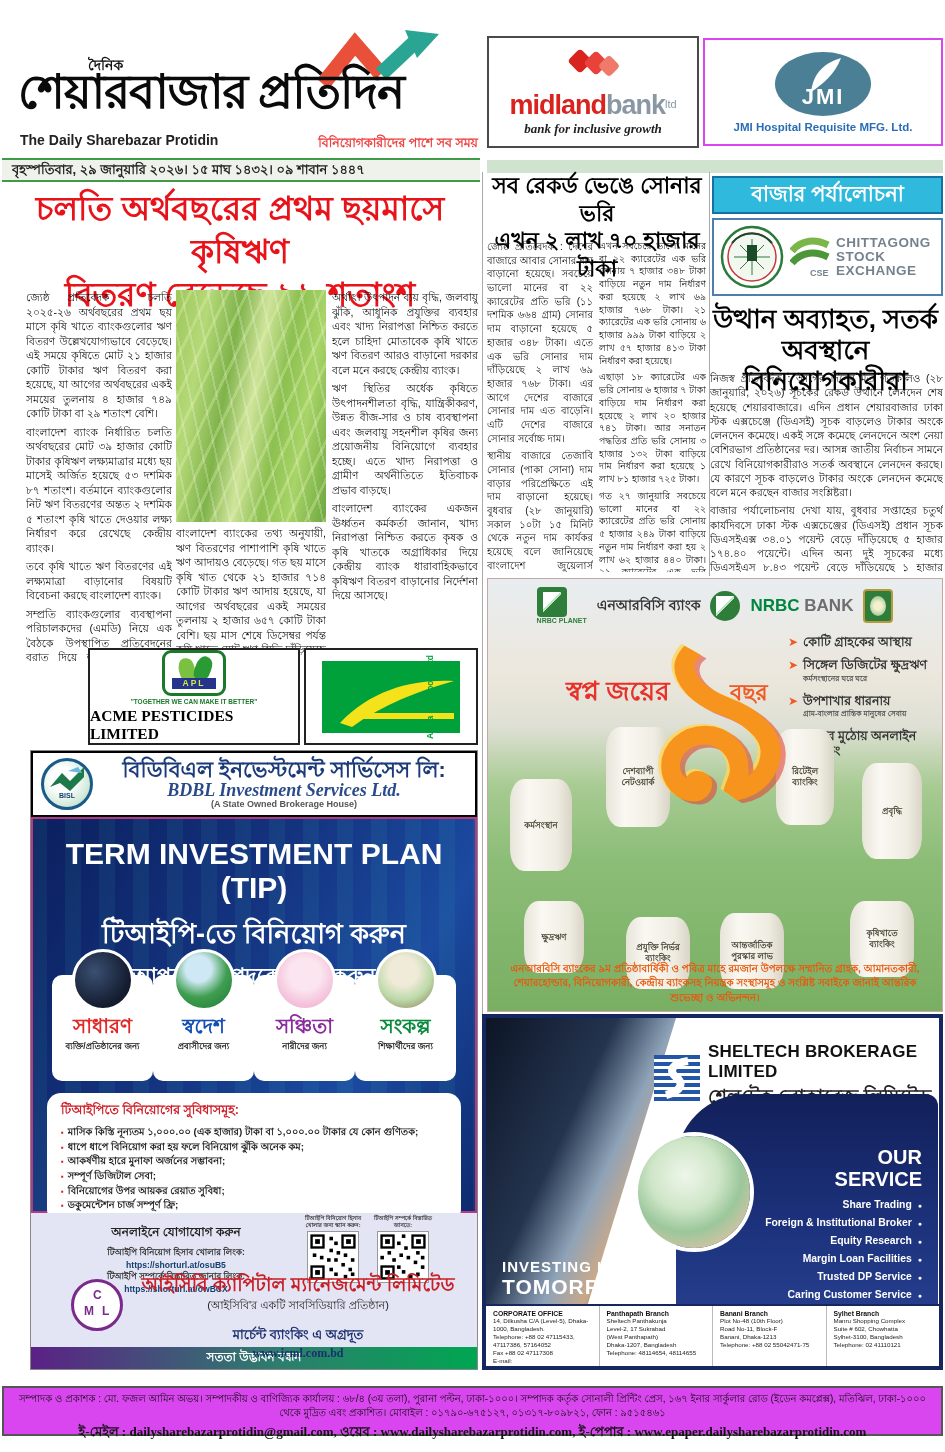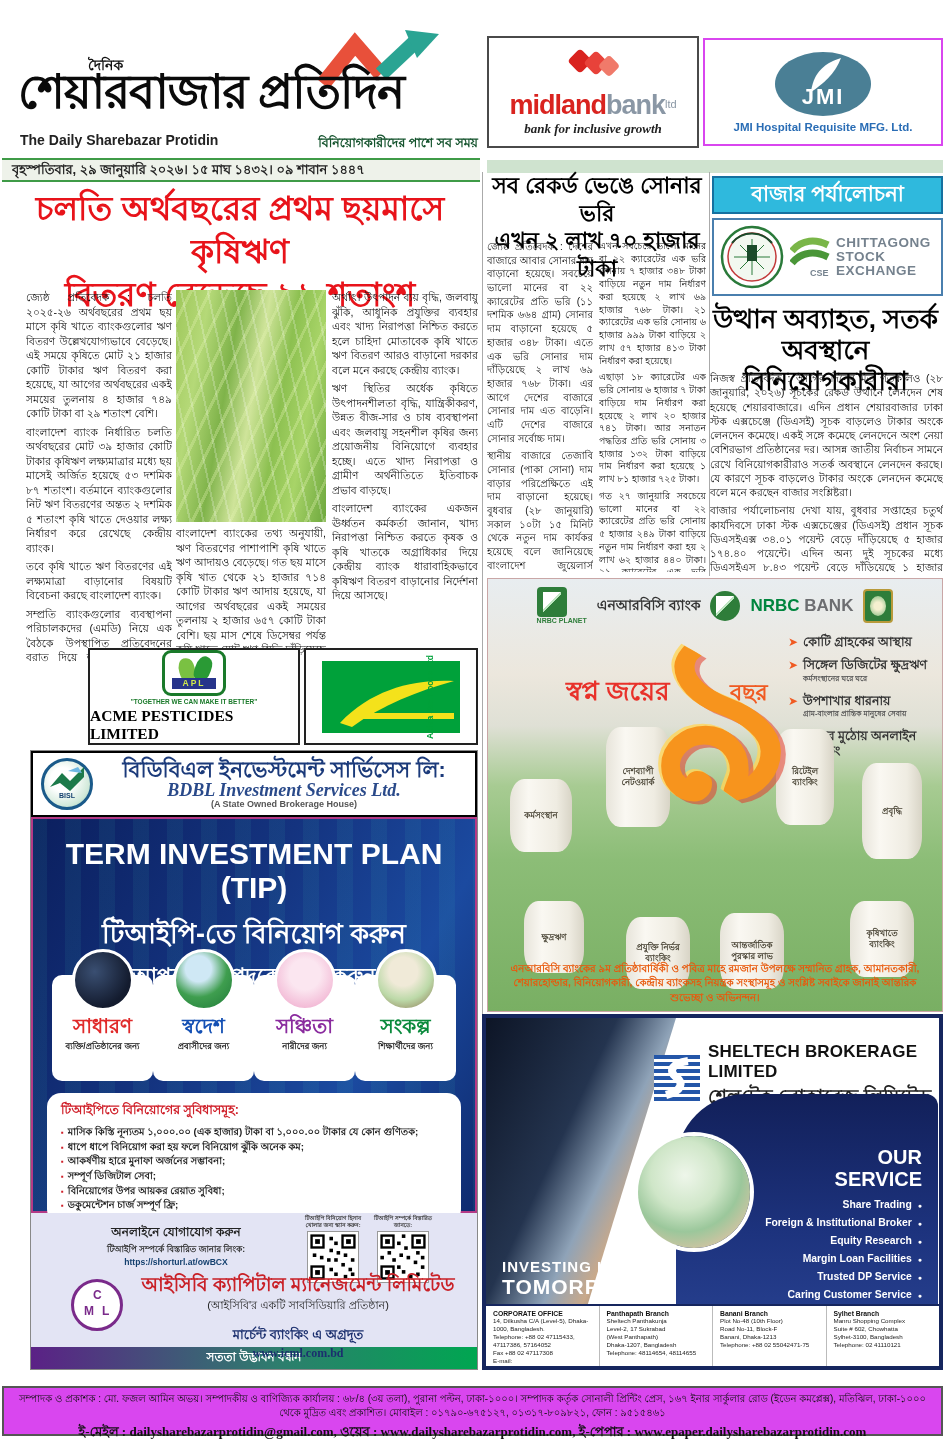--- a/index.html
+++ b/index.html
@@ -4,21 +4,21 @@
 <style>
   * { margin:0; padding:0; box-sizing:border-box; }
   body { background:#777; font-family:"Liberation Sans","DejaVu Sans",sans-serif; }
   .page { position:relative; width:945px; height:1452px; margin:0 auto; background:#fff; overflow:hidden; }
   .abs { position:absolute; }
 
   
   .dainik { font-size:14px; font-weight:bold; color:#111; }
   .mast-title { font-size:47px; font-weight:800; color:#0a0a0a; letter-spacing:-1px; line-height:1.05; font-family:"Liberation Serif","DejaVu Serif",serif; }
   .mast-sub-en { font-size:14px; font-weight:bold; color:#222; }
-  .mast-tagline { font-size:12.5px; font-weight:bold; color:#14532d; }
+  .mast-tagline { font-size:12.5px; font-weight:bold; color:#ef4444; }
   .ad-box { border:2px solid #4a4a4a; background:#fff; display:flex; flex-direction:column; align-items:center; justify-content:center; }
   .midland-word { font-size:27px; font-weight:800; letter-spacing:-1px; }
   .midland-red { color:#d9231f; } .midland-gray { color:#8a97a5; }
   .midland-ltd { font-size:11px; color:#8a97a5; vertical-align:super; }
   .midland-tag { font-family:"Liberation Serif","DejaVu Serif",serif; font-style:italic; font-weight:bold; font-size:13px; color:#222; }
   .jmi-box { border:2px solid #d946ef; }
   .jmi-oval { width:96px; height:64px; background:#4a7f95; border-radius:50%; display:flex; align-items:flex-end; justify-content:center; position:relative; overflow:hidden; }
   .jmi-text { color:#fff; font-weight:800; font-size:22px; letter-spacing:2px; margin-bottom:6px; }
   .jmi-caption { color:#2a6db5; font-weight:bold; font-size:11.5px; margin-top:5px; }
 
@@ -327,20 +327,21 @@
         <div class="benefit"><span class="sq">▪</span><span>আকর্ষণীয় হারে মুনাফা অর্জনের সম্ভাবনা;</span></div>
         <div class="benefit"><span class="sq">▪</span><span>সম্পূর্ণ ডিজিটাল সেবা;</span></div>
         <div class="benefit"><span class="sq">▪</span><span>বিনিয়োগের উপর আয়কর রেয়াত সুবিধা;</span></div>
         <div class="benefit"><span class="sq">▪</span><span>ডকুমেন্টেশন চার্জ সম্পূর্ণ ফ্রি;</span></div>
       </div>
     </div>
 
     <div class="bdbl-lower">
       <div class="abs" style="left:26px; top:10px; width:238px; text-align:center;">
         <div class="online-title">অনলাইনে যোগাযোগ করুন</div>
+        <div class="online-link" style="margin-top:3px;"><span>টিআইপি বিনিয়োগ হিসাব খোলার লিংক:</span> <b>https://shorturl.at/osuB5</b></div>
         <div class="online-link"><span>টিআইপি সম্পর্কে বিস্তারিত জানার লিংক:</span> <b>https://shorturl.at/owBCX</b></div>
       </div>
       <div class="abs" style="left:272px; top:2px; width:60px;">
         <div class="qr-cap">টিআইপি বিনিয়োগ হিসাব খোলার জন্য স্ক্যান করুন:</div>
         <svg class="qr" style="margin:2px auto 0; display:block;" viewBox="0 0 42 42">
           <rect width="42" height="42" fill="#fff"></rect>
             <g fill="#000">
           <rect x="2" y="2" width="12" height="12"></rect>
               <rect x="4" y="4" width="8" height="8" fill="#fff"></rect>
               <rect x="6" y="6" width="4" height="4"></rect>
@@ -463,21 +464,21 @@
           </div>
         </div>
       <div class="nrbc-bullet">
           <span class="nrbc-arrow">➤</span>
         <div>
             <div class="nrbc-b-t">হাতের মুঠোয় অনলাইন ব্যাংকিং</div>
           </div>
         </div>
     </div>
 
-    <div class="pillar" style="left:22px; top:200px; width:62px; height:73px;">
+    <div class="pillar" style="left:22px; top:200px; width:62px; height:92px;">
         <span>কর্মসংস্থান</span>
       </div>
     <div class="pillar" style="left:118px; top:148px; width:64px; height:100px;">
         <span>দেশব্যাপী নেটওয়ার্ক</span>
       </div>
     <div class="pillar" style="left:288px; top:150px; width:58px; height:96px;">
         <span>রিটেইল ব্যাংকিং</span>
       </div>
     <div class="pillar" style="left:374px; top:184px; width:60px; height:96px;">
         <span>প্রবৃদ্ধি</span>

